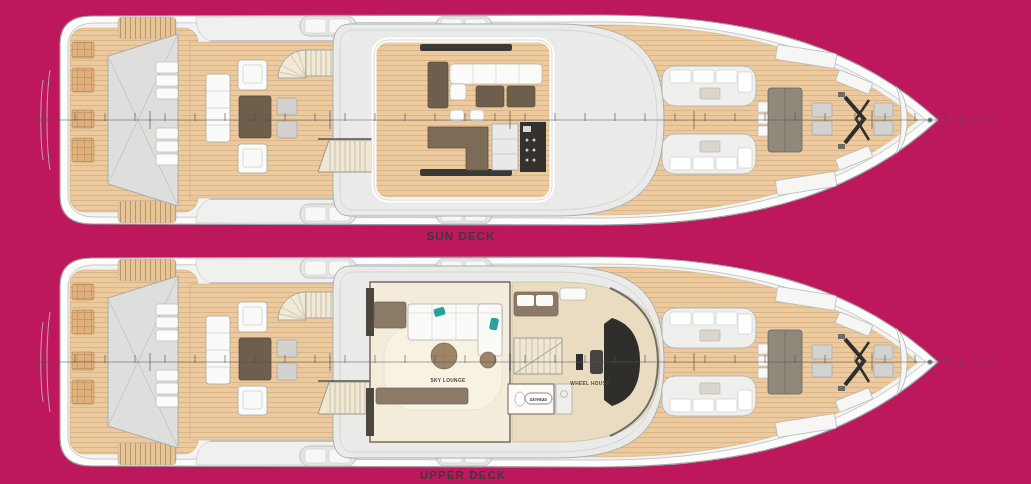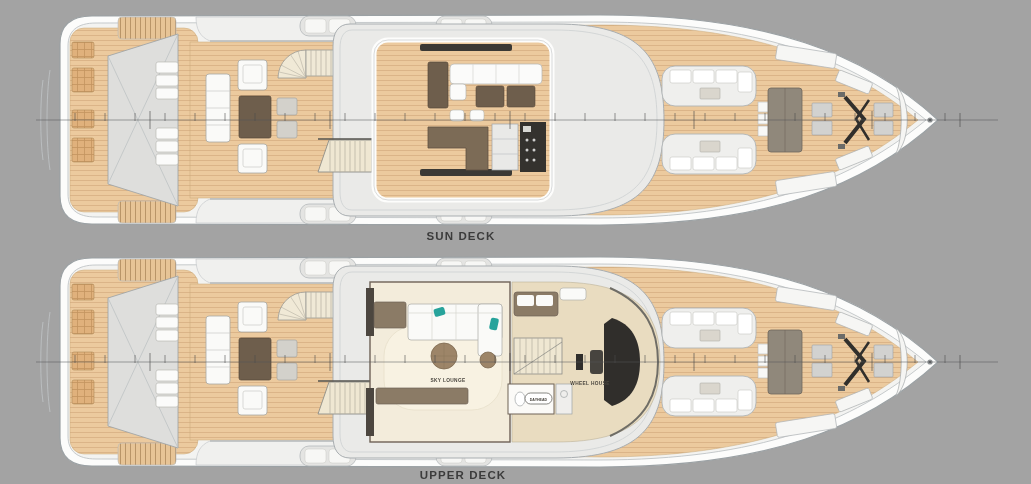--- a/index.html
+++ b/index.html
@@ -1,16 +1,16 @@
 <!DOCTYPE html>
 <html><head>
 <meta charset="utf-8">
 <style>
   html,body{margin:0;padding:0;background:#ffffff;}
-  #canvas{position:relative;width:1031px;height:484px;background:#a3a3a3;overflow:hidden;
+  #canvas{position:relative;width:1031px;height:484px;background:#be185d;overflow:hidden;
           font-family:"Liberation Sans", sans-serif;}
   svg{display:block;}
   .deck-label{font-size:11.5px;font-weight:600;fill:#3b3b3b;letter-spacing:1.1px;text-anchor:middle;
               font-family:"Liberation Sans", sans-serif;}
   .room-label{font-size:4.8px;font-weight:600;fill:#4a463f;letter-spacing:.35px;text-anchor:middle;
               font-family:"Liberation Sans", sans-serif;}
   .tiny-label{font-size:3.6px;font-weight:600;fill:#4a463f;text-anchor:middle;
               font-family:"Liberation Sans", sans-serif;}
   .wood{fill:url(#planks);stroke:#c8a878;stroke-width:.5;}
 </style>

